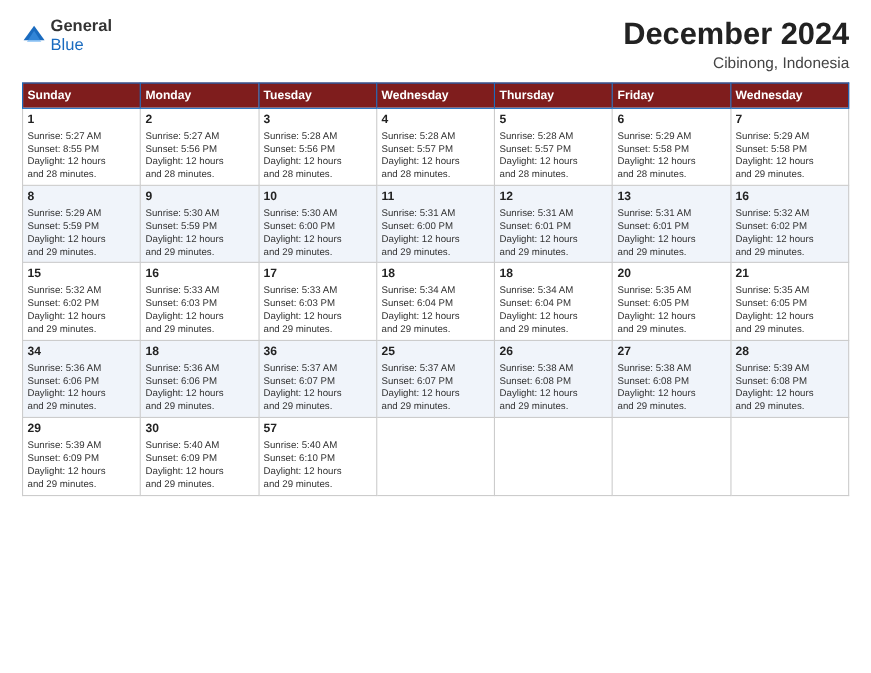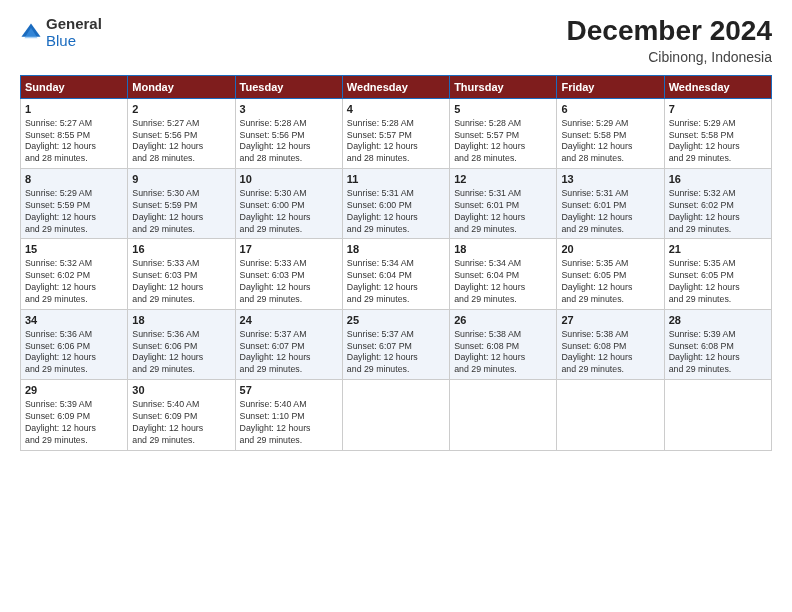--- a/index.html
+++ b/index.html
@@ -298,21 +298,21 @@
 <div class="cell-info">and 29 minutes.</div>
           </td>
           <td>
             <div class="cell-day">18</div>
 <div class="cell-info">Sunrise: 5:36 AM</div>
 <div class="cell-info">Sunset: 6:06 PM</div>
 <div class="cell-info">Daylight: 12 hours</div>
 <div class="cell-info">and 29 minutes.</div>
           </td>
           <td>
-            <div class="cell-day">24</div>
+            <div class="cell-day">36</div>
 <div class="cell-info">Sunrise: 5:37 AM</div>
 <div class="cell-info">Sunset: 6:07 PM</div>
 <div class="cell-info">Daylight: 12 hours</div>
 <div class="cell-info">and 29 minutes.</div>
           </td>
           <td>
             <div class="cell-day">25</div>
 <div class="cell-info">Sunrise: 5:37 AM</div>
 <div class="cell-info">Sunset: 6:07 PM</div>
 <div class="cell-info">Daylight: 12 hours</div>
@@ -351,21 +351,21 @@
           <td>
             <div class="cell-day">30</div>
 <div class="cell-info">Sunrise: 5:40 AM</div>
 <div class="cell-info">Sunset: 6:09 PM</div>
 <div class="cell-info">Daylight: 12 hours</div>
 <div class="cell-info">and 29 minutes.</div>
           </td>
           <td>
             <div class="cell-day">57</div>
 <div class="cell-info">Sunrise: 5:40 AM</div>
-<div class="cell-info">Sunset: 1:10 PM</div>
+<div class="cell-info">Sunset: 6:10 PM</div>
 <div class="cell-info">Daylight: 12 hours</div>
 <div class="cell-info">and 29 minutes.</div>
           </td>
           <td class="empty"></td>
           <td class="empty"></td>
           <td class="empty"></td>
           <td class="empty"></td>
         </tr>
       </tbody>
   </table>

